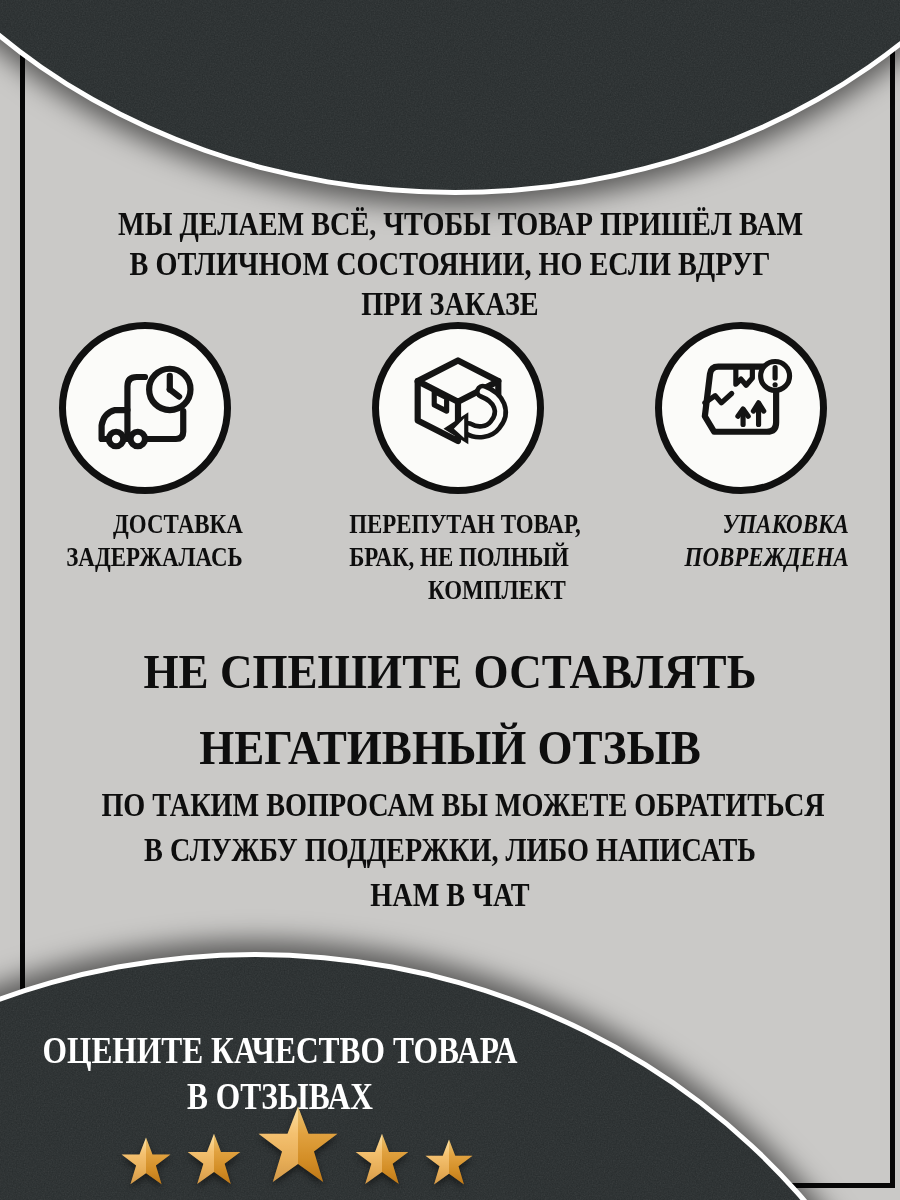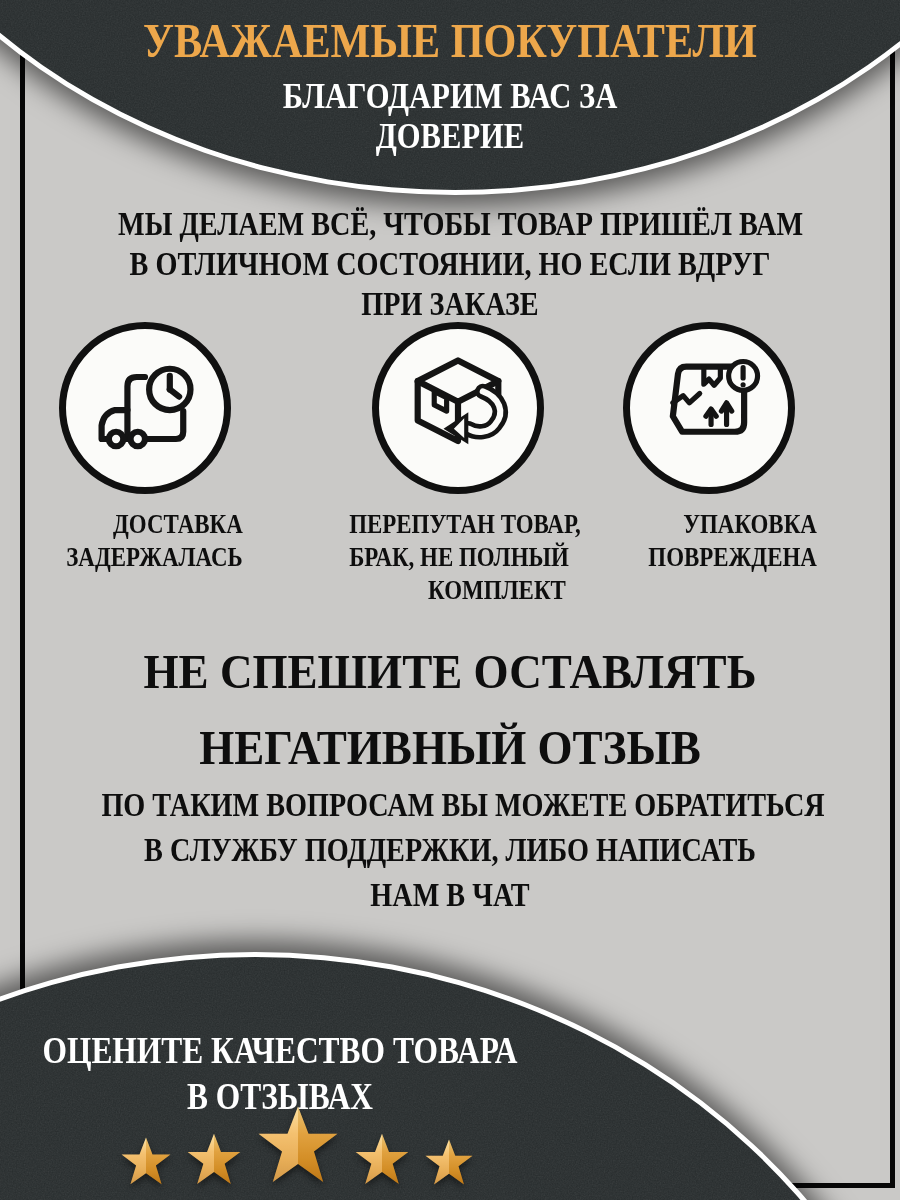--- a/index.html
+++ b/index.html
@@ -35,21 +35,21 @@
   .header-text{position:absolute; left:0; right:0; top:14px; z-index:4; text-align:center;}
   .h-title{font-size:48px; line-height:54px; color:#eda74b; transform:scaleX(.88); white-space:nowrap;}
   .h-sub{font-size:36px; line-height:40px; color:#ffffff; transform:scaleX(.85); margin-top:8px;}
 
   .intro{position:absolute; top:204px; left:50px; right:50px; z-index:2;
     text-align:center; font-size:34px; line-height:40px; transform:scaleX(.83); white-space:nowrap;}
 
   .issue-col{position:absolute; top:322px; text-align:right; z-index:2;}
   .col-1{left:30px;  width:230px;}
   .col-2{left:330px; width:255px;}
-  .col-3{left:581px; width:255px;}
+  .col-3{left:613px; width:255px;font-style:italic;}
   .circle{
     width:172px; height:172px; box-sizing:border-box; margin:0 auto;
     border:7px solid #101010; border-radius:50%; background:#fbfbf9;
     display:flex; align-items:center; justify-content:center;
   }
   .circle svg{width:124px; height:124px;}
   .issue-label{margin-top:14px; font-size:27px; line-height:33px; transform:scaleX(.85); white-space:nowrap;}
 
   .headline{position:absolute; top:634px; left:0; right:0; z-index:2;
     text-align:center; font-size:49px; line-height:76px; transform:scaleX(.92); white-space:nowrap;}
@@ -91,27 +91,20 @@
 <div class="canvas">
 
   <div class="frame"></div>
 
   <div class="header-ell">
     <svg class="grain" preserveAspectRatio="none">
       <rect filter="url(#grainF)" opacity="0.12"></rect>
     </svg>
   </div>
 
-  <div class="header-text">
-    <div class="h-title">УВАЖАЕМЫЕ ПОКУПАТЕЛИ</div>
-    <div class="h-sub">
-      <div>БЛАГОДАРИМ ВАС ЗА</div>
-      <div>ДОВЕРИЕ</div>
-    </div>
-  </div>
 
   <div class="intro">
     <div>МЫ ДЕЛАЕМ ВСЁ, ЧТОБЫ ТОВАР ПРИШЁЛ ВАМ</div>
     <div>В ОТЛИЧНОМ СОСТОЯНИИ, НО ЕСЛИ ВДРУГ</div>
     <div>ПРИ ЗАКАЗЕ</div>
   </div>
 
   <div class="issue-col col-1">
     <div class="circle">
       <svg viewBox="0 0 120 120">

